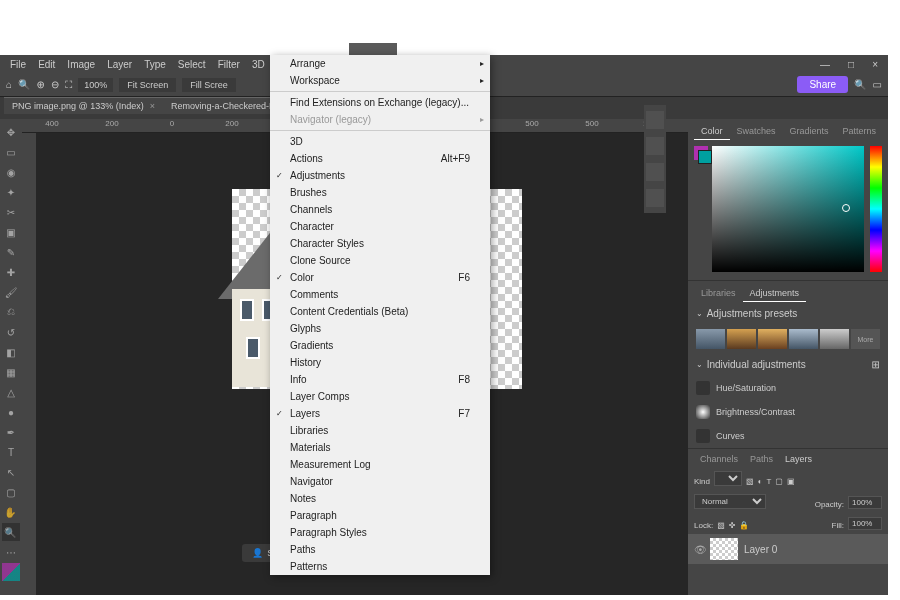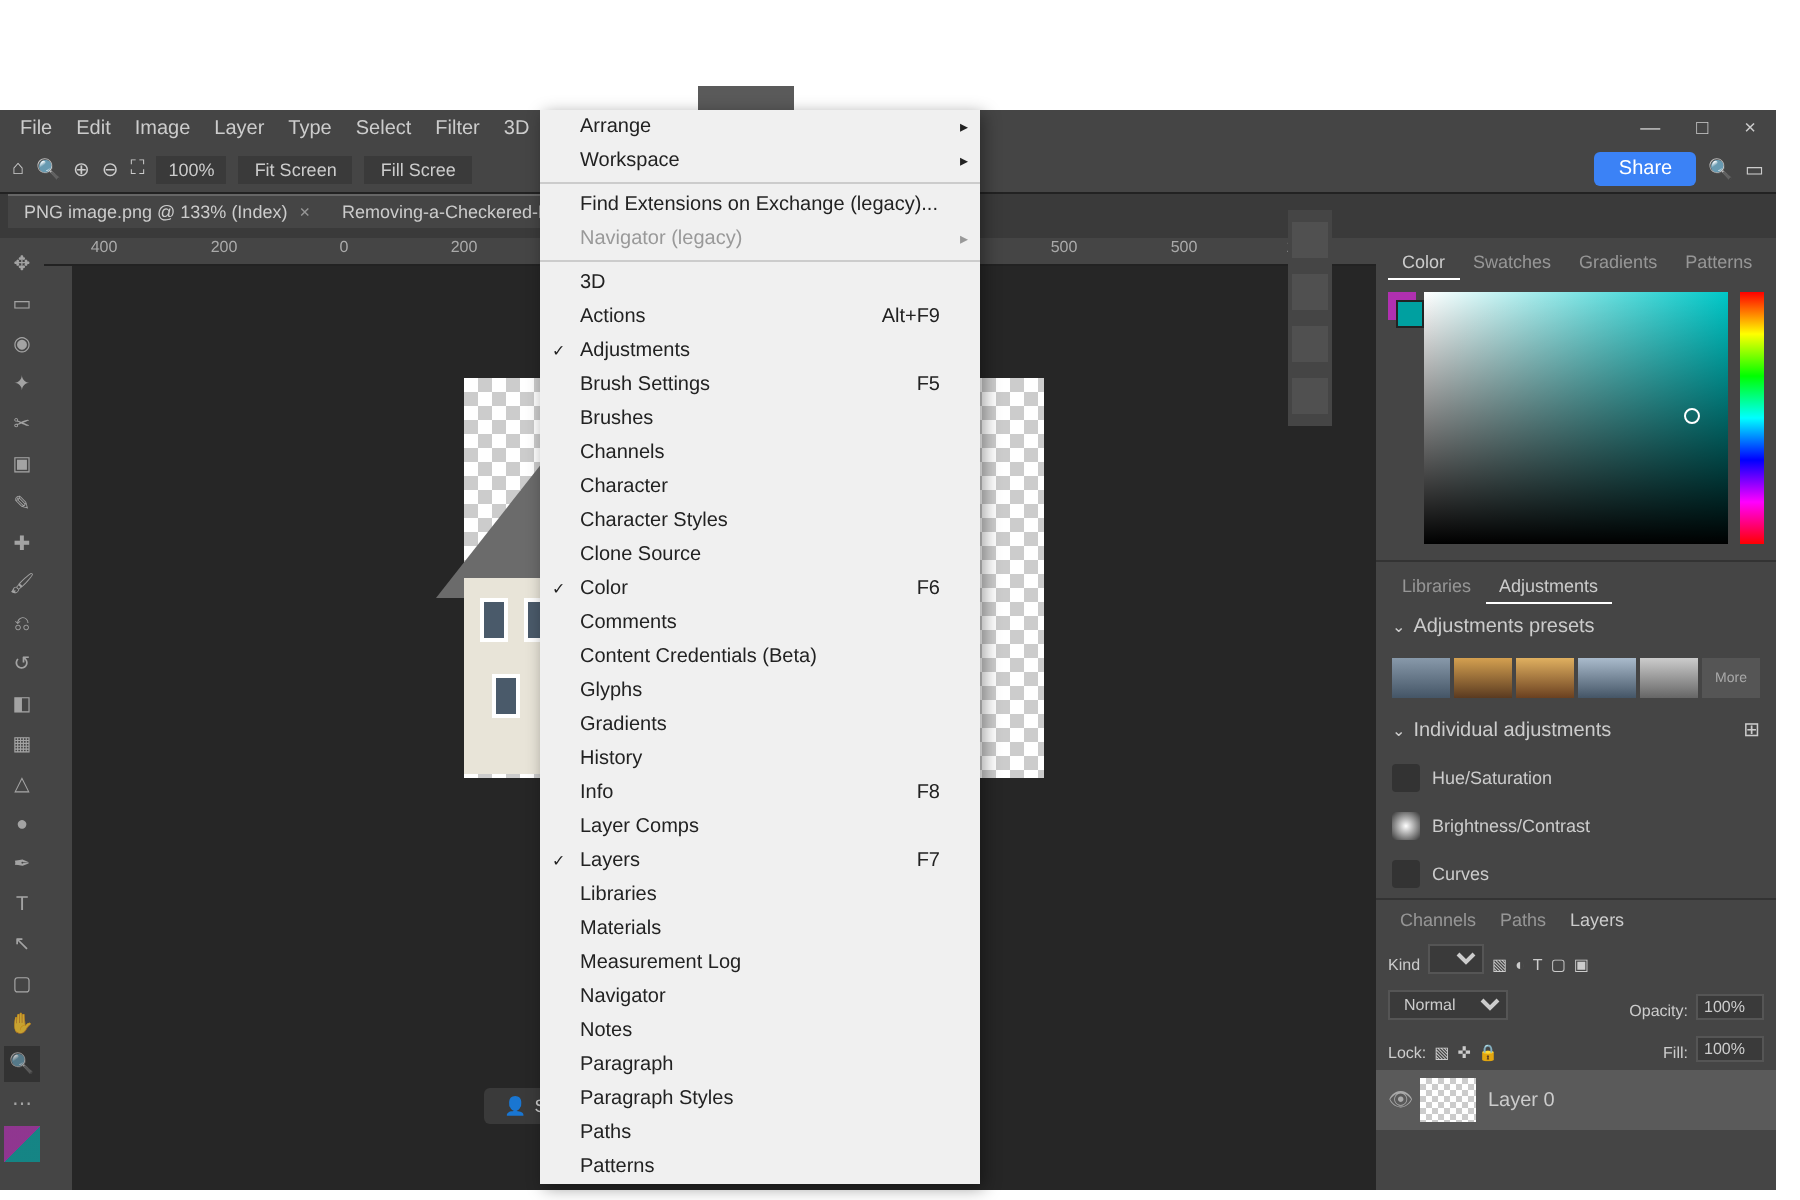--- a/index.html
+++ b/index.html
@@ -2,21 +2,21 @@
 <html><head>
 <meta charset="utf-8">
 <style>
 *{margin:0;padding:0;box-sizing:border-box;font-family:'Segoe UI',Tahoma,sans-serif;user-select:none}
 body{background:#fff;width:900px;height:600px;overflow:hidden;position:relative}
 .app{position:absolute;top:55px;left:0;width:888px;height:540px;background:#323232;color:#ccc;font-size:10px}
 .menubar{height:18px;background:#454545;display:flex;align-items:center;padding:0 4px;gap:0}
 .menubar span{padding:16px 6px;cursor:default}
 .toolbar{height:24px;background:#454545;border-bottom:1px solid #222;display:flex;align-items:center;padding:0 6px;gap:6px}
 .toolbar-right{margin-left:auto;display:flex;gap:6px;align-items:center}
-.share-btn{background:#3b82f6;color:#fff;padding:3px 12px;border-radius:3px;font-size:10px}
+.share-btn{background:#8b5cf6;color:#fff;padding:3px 12px;border-radius:3px;font-size:10px}
 .tabs{height:22px;background:#3a3a3a;display:flex;align-items:flex-start;padding:0 4px}
 .tab{background:#454545;padding:3px 8px;font-size:9px;display:flex;align-items:center;gap:6px;border-top:1px solid #666}
 .tab .x{opacity:.6}
 .main{display:flex;height:calc(100% - 64px)}
 .left-tools{width:22px;background:#454545;display:flex;flex-direction:column;gap:2px;padding:4px 2px}
 .tool{width:18px;height:18px;display:flex;align-items:center;justify-content:center;opacity:.7}
 .tool.sel{background:#2a2a2a}
 .canvas-area{flex:1;background:#262626;position:relative}
 .ruler-h{height:14px;background:#454545;border-bottom:1px solid #222;display:flex;font-size:8px;color:#aaa}
 .ruler-h span{width:60px;text-align:center}
@@ -236,21 +236,21 @@
       <div class="layer-ctrl">
         <span>Kind</span>
         <select></select>
         <span>▧</span>
         <span>◐</span>
         <span>T</span>
         <span>▢</span>
         <span>▣</span>
       </div>
       <div class="layer-ctrl">
-        <select style="width:60px"><option>Normal</option></select>
+        <select style="width:72px"><option>Normal</option></select>
         <span style="margin-left:auto">Opacity:</span>
         <input style="width: 34px;" value="100%">
       </div>
       <div class="layer-ctrl">
         <span>Lock:</span>
         <span>▧</span>
         <span>✜</span>
         <span>🔒</span>
         <span style="margin-left:auto">Fill:</span>
         <input style="width: 34px;" value="100%">
@@ -282,24 +282,20 @@
         <span>3D</span>
       </div>
       <div class="dd-item">
         <span>Actions</span>
         <span>Alt+F9</span>
       </div>
       <div class="dd-item chk">
         <span>Adjustments</span>
       </div>
       <div class="dd-item">
-        <span>Brush Settings</span>
-        <span>F5</span>
-      </div>
-      <div class="dd-item">
         <span>Brushes</span>
       </div>
       <div class="dd-item">
         <span>Channels</span>
       </div>
       <div class="dd-item">
         <span>Character</span>
       </div>
       <div class="dd-item">
         <span>Character Styles</span>

